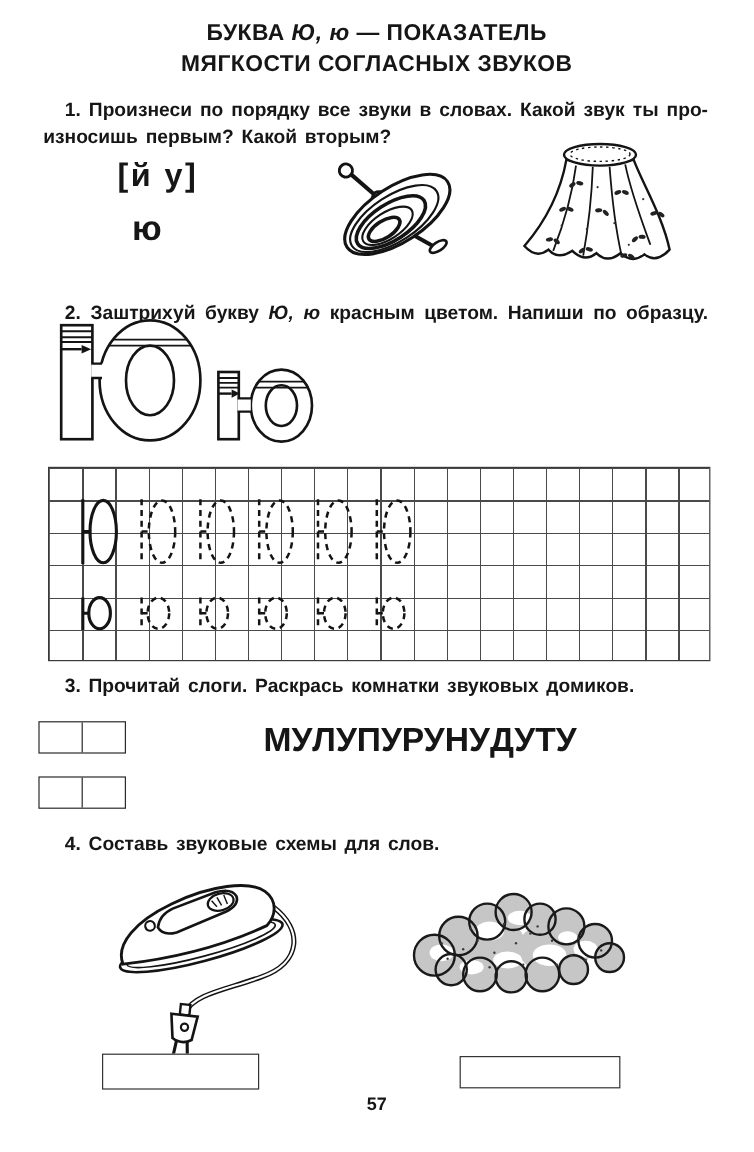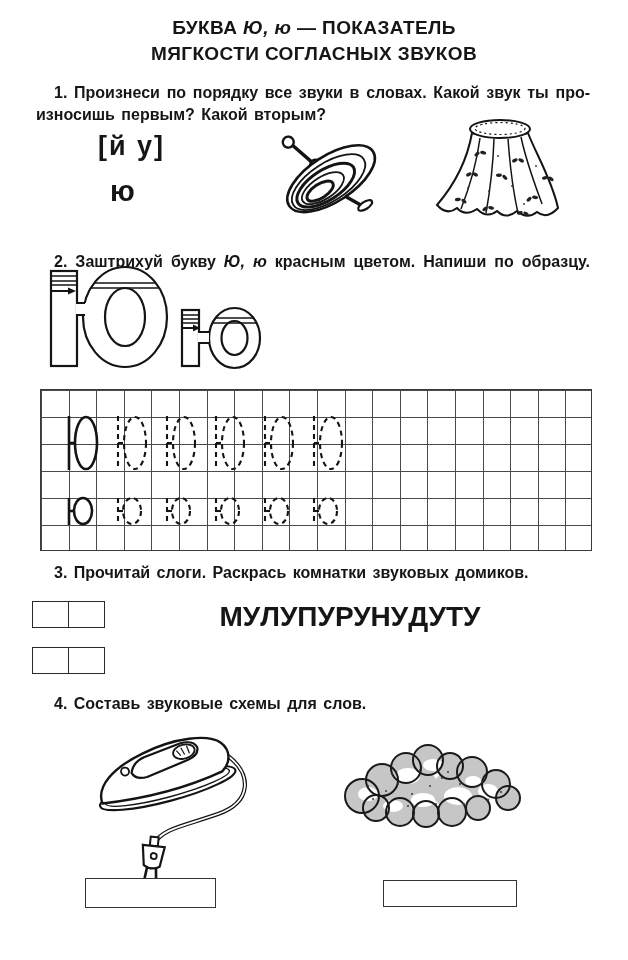--- a/index.html
+++ b/index.html
@@ -316,14 +316,15 @@
         <circle cx="110" cy="36" r="1"></circle>
       <circle cx="144" cy="46" r="1"></circle>
         <circle cx="30" cy="50" r="1"></circle>
         <circle cx="163" cy="56" r="1"></circle>
     </g>
   </svg>
 
   <div class="abs ansbox ans1"></div>
   <div class="abs ansbox ans2"></div>
 
+  <div class="abs pagenum">57</div>
 
 </div>
 
 </body></html>

